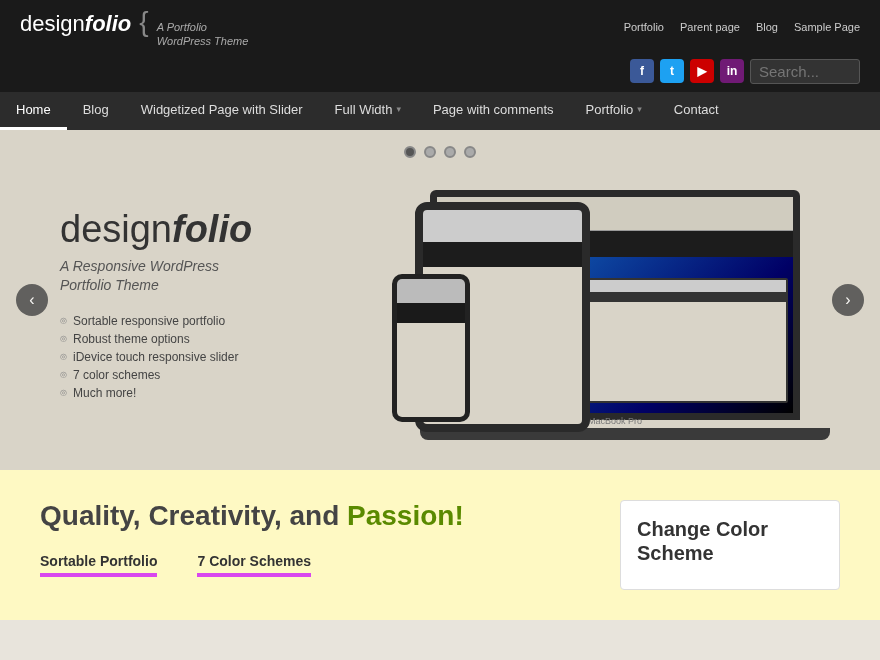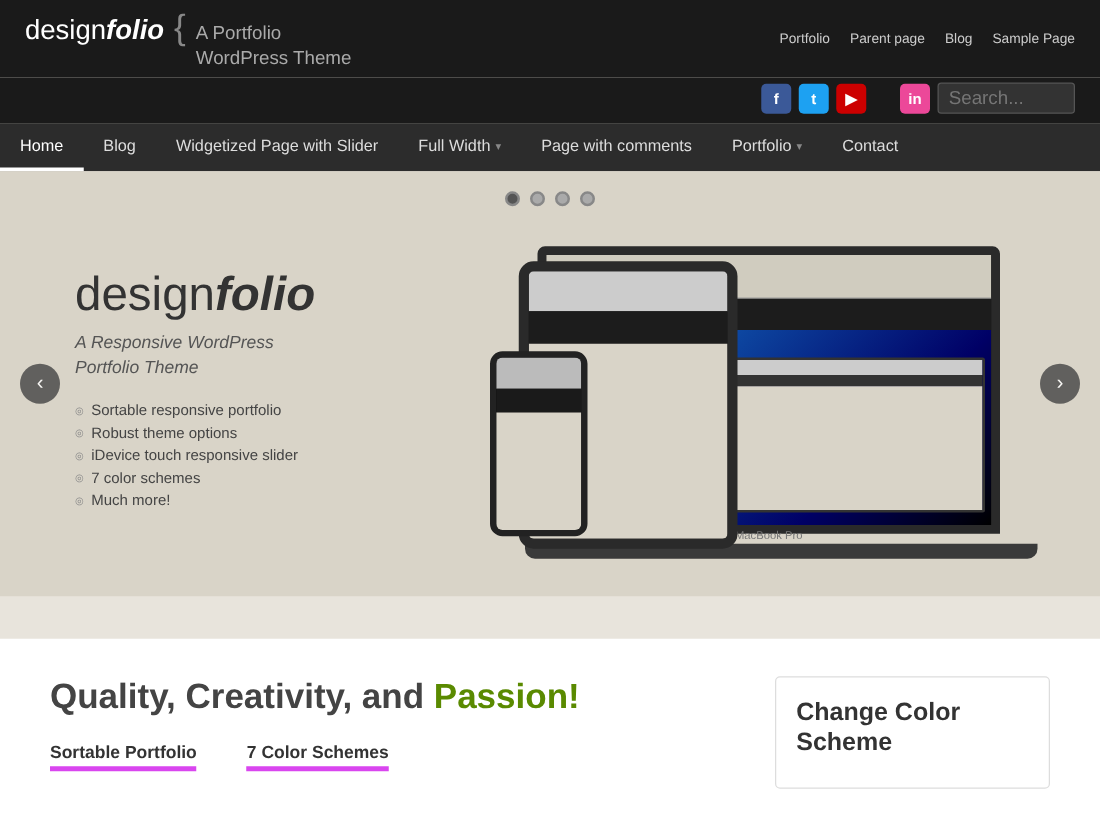--- a/index.html
+++ b/index.html
@@ -27,22 +27,23 @@
       font-style: italic;
       font-weight: 700;
     }
     #top-bar .logo-brace {
       color: #888;
       font-size: 28px;
       font-weight: 300;
     }
     #top-bar .logo-tagline {
       color: #aaa;
-      font-size: 15px;
+      font-size: 11px;
       line-height: 1.3;
+      font-style: italic;
     }
     #top-nav-links {
       display: flex;
       gap: 16px;
       align-items: center;
     }
     #top-nav-links a {
       color: #ccc;
       font-size: 11px;
       text-decoration: none;
@@ -65,21 +66,21 @@
       align-items: center;
       justify-content: center;
       color: #fff;
       font-size: 12px;
       font-weight: bold;
       text-decoration: none;
     }
     .social-fb { background: #3b5998; }
     .social-tw { background: #1da1f2; }
     .social-yt { background: #cc0000; }
-    .social-li { background: #ec4899; margin-left: 21px; }
+    .social-li { background: #701a75; }
     #search-box {
       background: #333;
       border: 1px solid #555;
       border-radius: 3px;
       padding: 3px 8px;
       color: #999;
       font-size: 15px;
       width: 110px;
     }
 
@@ -210,23 +211,22 @@
       flex: 1;
       position: relative;
       height: 100%;
       display: flex;
       align-items: center;
       justify-content: center;
     }
 
     
     #main-content {
-      background: #ffffff;
+      background: #fef9c3;
       padding: 30px 40px;
-      margin-top: 34px;
     }
     #content-columns {
       display: flex;
       gap: 40px;
     }
     #col-left {
       flex: 1;
     }
     #col-right {
       flex: 0 0 220px;

